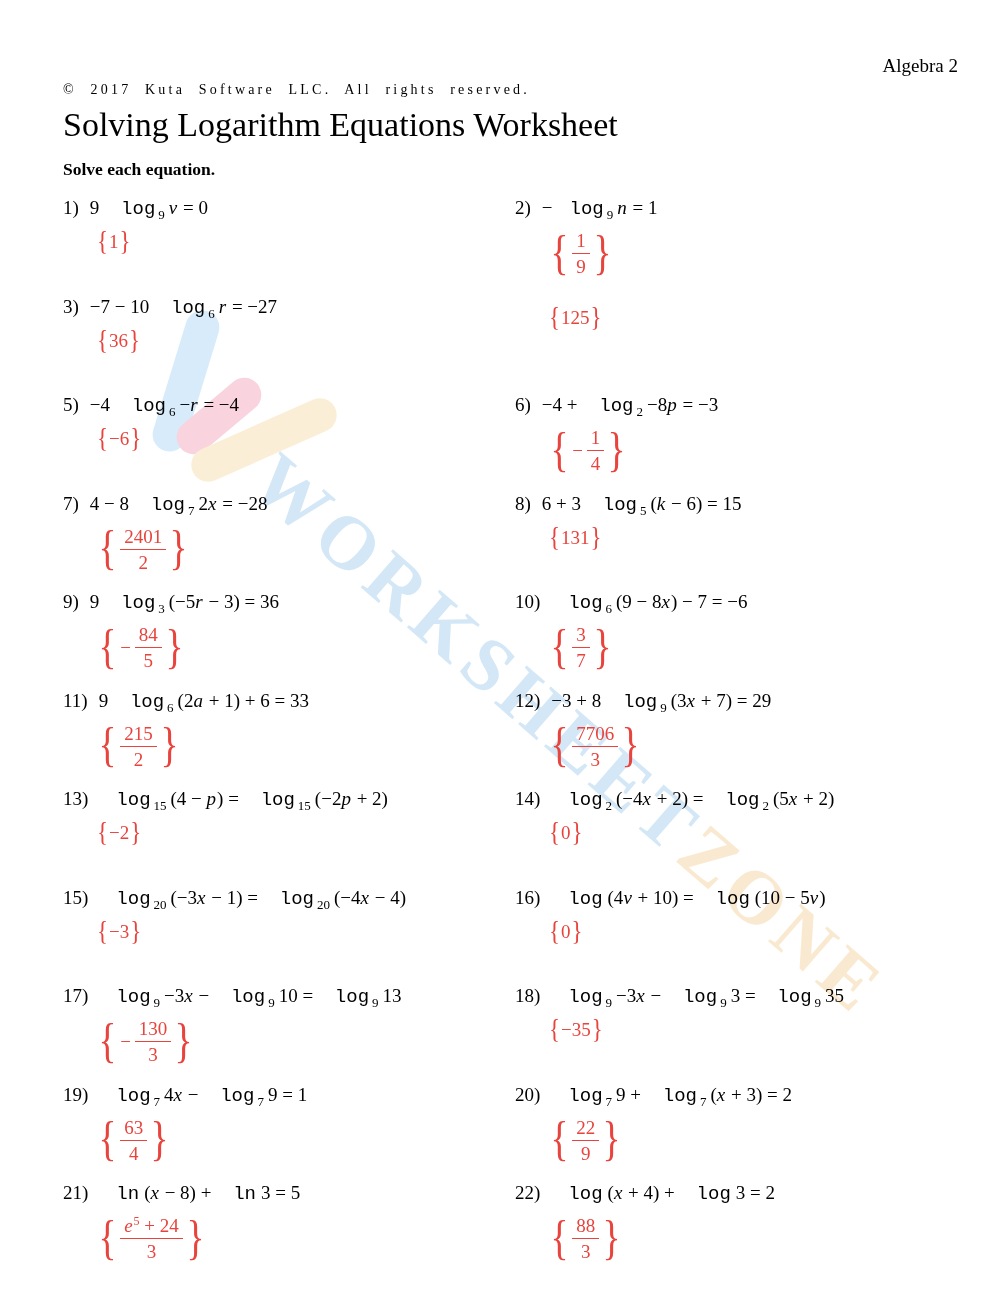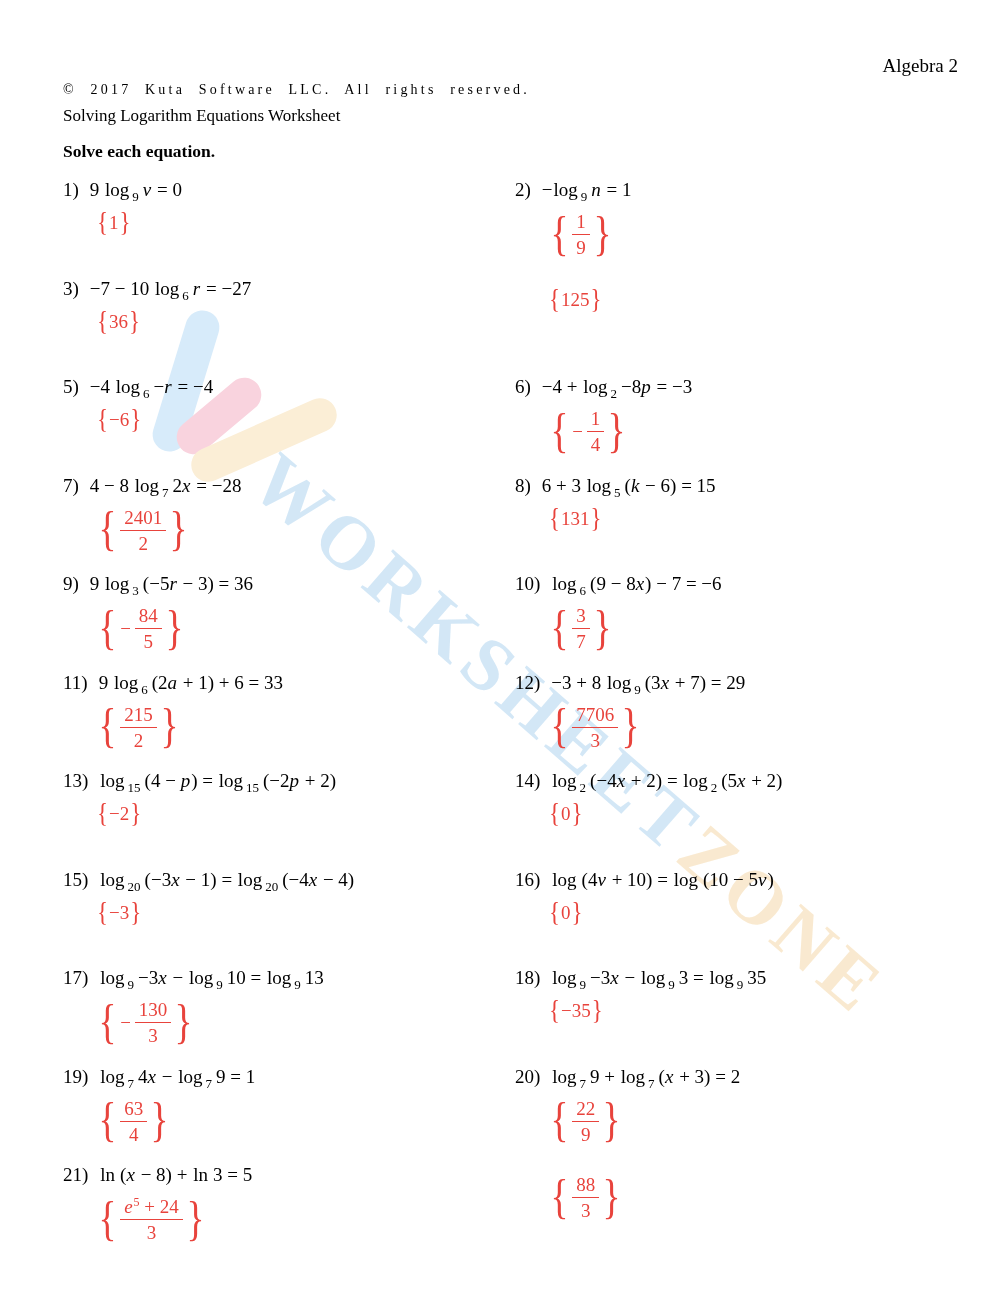--- a/index.html
+++ b/index.html
@@ -26,31 +26,31 @@
   .content{position:relative;z-index:1;}
   .header-row{
     display:flex;justify-content:flex-end;align-items:flex-end;
     margin:55px 42px 0 63px;font-size:19px;
   }
   .name-block{display:flex;align-items:flex-end;}
   .name-line{display:inline-block;width:330px;border-bottom:1.3px solid #000;height:22px;}
   .copyright-top{
     margin:5px 12px 0 63px;font-size:14px;letter-spacing:3.2px;word-spacing:7px;
   }
-  .page-title{margin:8px 8px 0 63px;font-size:17px;}
+  .page-title{margin:8px 8px 0 63px;font-size:34px;}
   .instruction{margin:15px 0 0 63px;font-size:17.5px;font-weight:bold;}
   
   .problems{
     margin:17px 0 0 63px;
     display:grid;grid-template-columns:452px 437px;grid-auto-rows:98.5px;
   }
   .problem{overflow:visible;}
   .eq-line{font-size:19px;white-space:nowrap;}
   .pnum{margin-right:11px;}
-  .fn{margin-left:1px;}
+  .fn{margin-left:17px;font-family:Liberation Mono, monospace;}
   .fn-nosub{margin-right:5px;}
   .sub{font-size:13px;position:relative;top:5px;margin:0 4px 0 3px;}
   .sup{font-size:12px;position:relative;top:-7px;}
   .var{font-style:italic;margin-right:1px;}
   
   .answer{
     margin:10px 0 0 34px;display:inline-flex;align-items:center;
     line-height:1;white-space:nowrap;
   }
   .answer .val{font-size:19px;padding:0 1px;}
@@ -277,20 +277,21 @@
         <div><span class="answer" style="color: rgb(232, 67, 60);">
             <span class="brace brace-t">{</span>
             <span class="frac">
               <span class="num"><span class="var">e</span><span class="sup">5</span><span class="txt"> + 24</span></span>
               <span class="den">3</span>
             </span>
             <span class="brace brace-t">}</span>
           </span></div>
       </div>
       <div class="problem">
+        <div class="eq-line"><span class="pnum">22)</span><span class="fn fn-nosub">log</span><span class="txt">(</span><span class="var">x</span><span class="txt"> + 4) + </span><span class="fn fn-nosub">log</span><span class="txt">3 = 2</span></div>
         <div><span class="answer" style="color: rgb(232, 67, 60);">
             <span class="brace brace-t">{</span>
             <span class="frac">
               <span class="num">88</span>
               <span class="den">3</span>
             </span>
             <span class="brace brace-t">}</span>
           </span></div>
       </div>
     </div>

